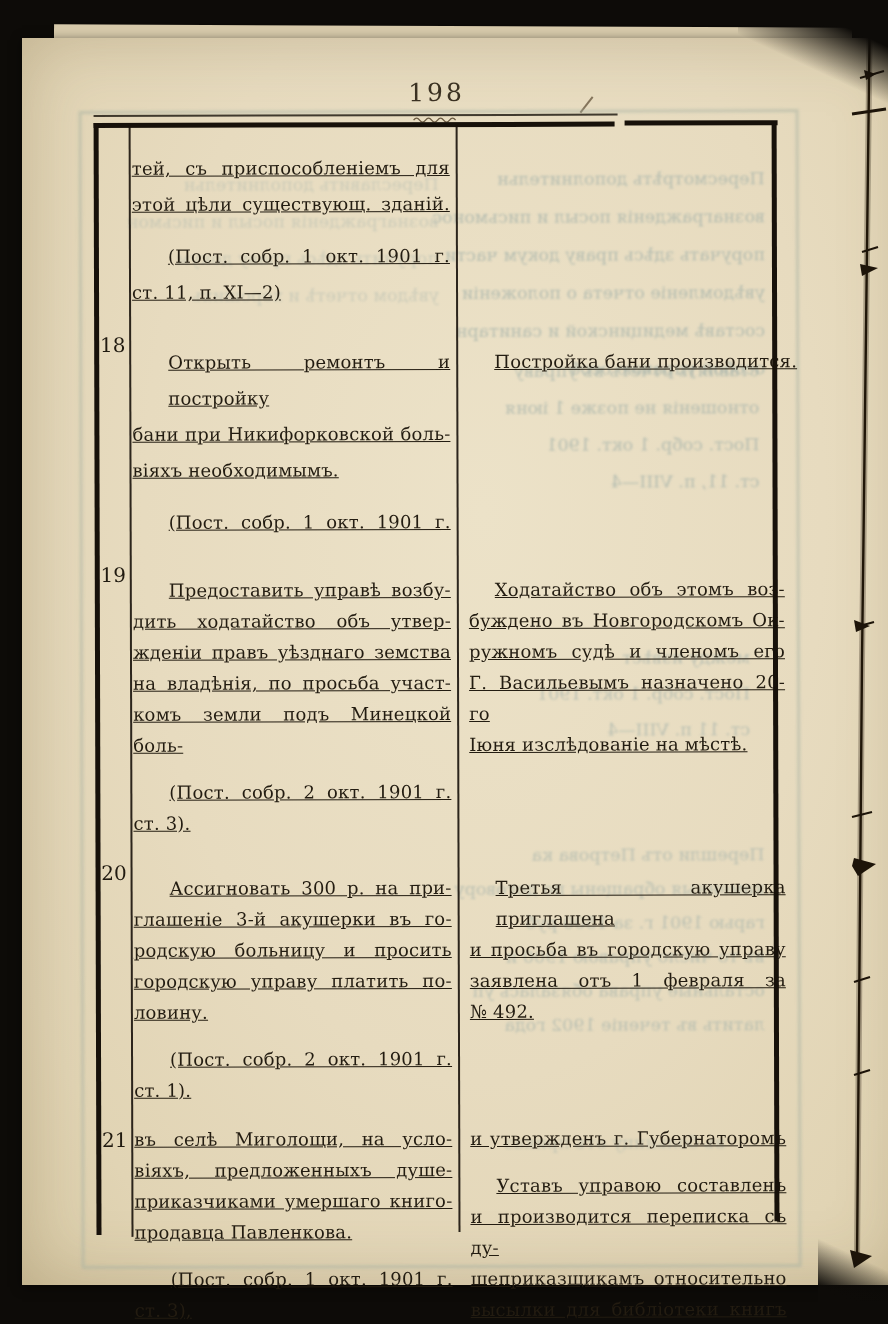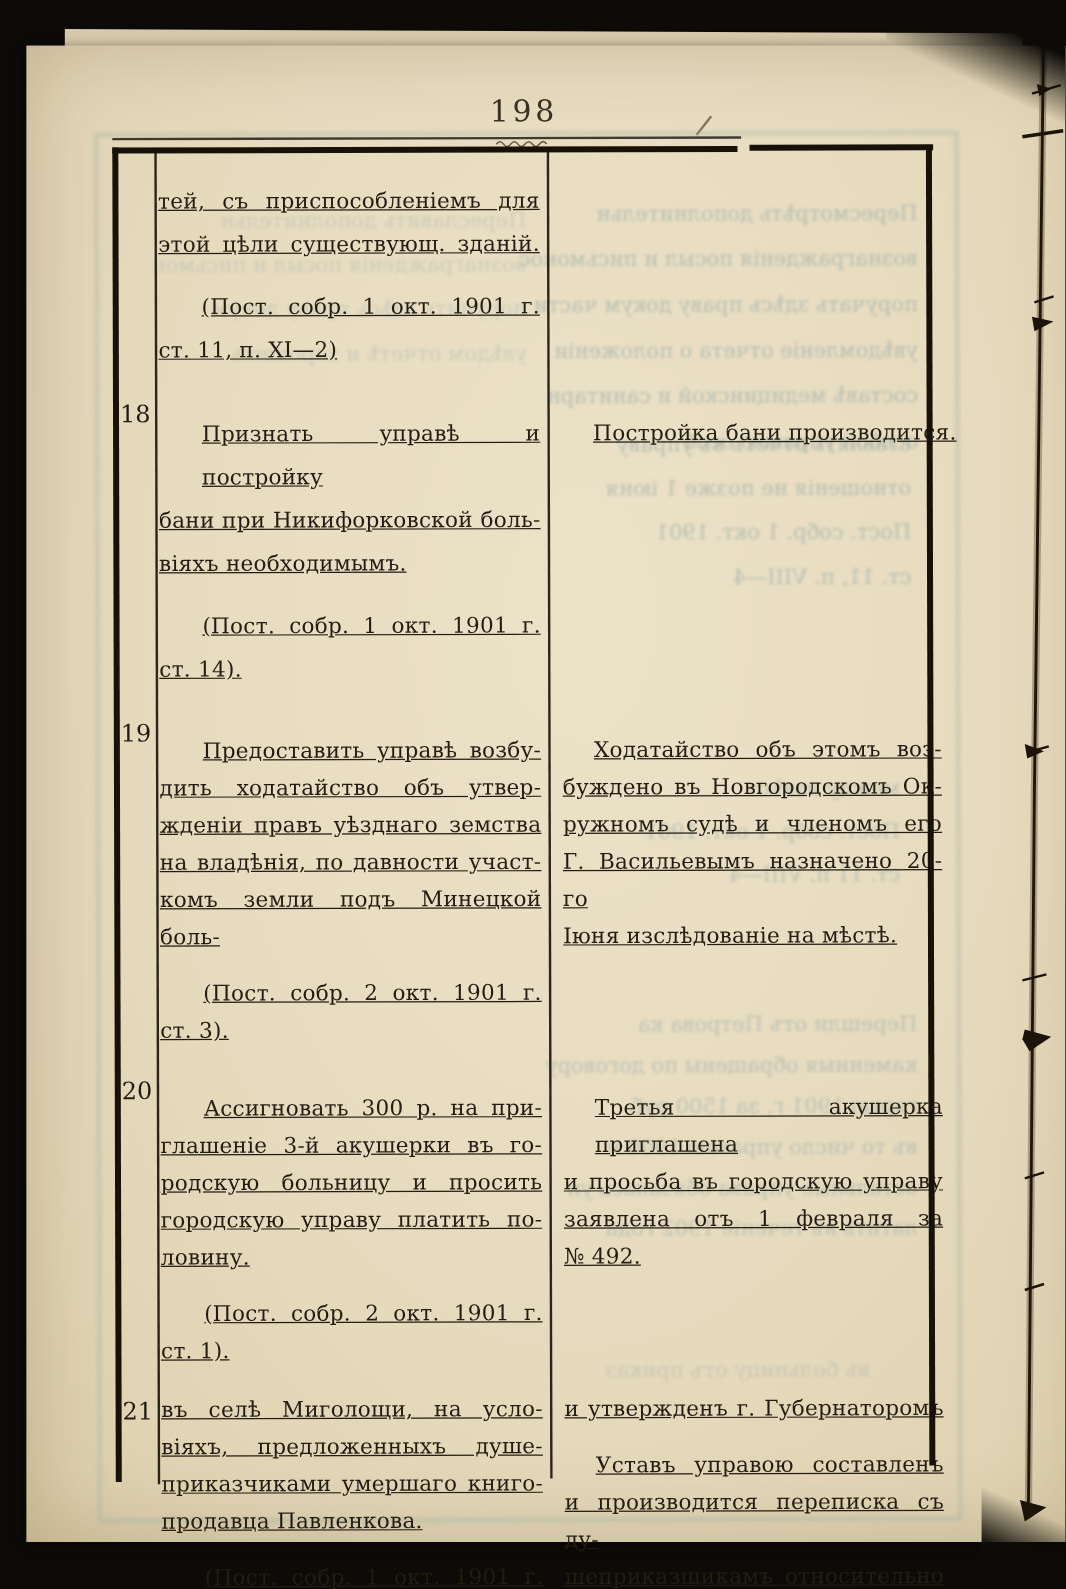--- a/index.html
+++ b/index.html
@@ -140,37 +140,36 @@
               <div class="line full">тей, съ приспособленіемъ для</div>
               <div class="line full">этой цѣли существующ. зданій.</div>
               <div class="line ind full">(Пост. собр. 1 окт. 1901 г.</div>
               <div class="line">ст. 11, п. XI—2)</div>
             </div>
             <div class="col right"></div>
           </div>
           <div class="row row2">
             <div class="rownum">18</div>
             <div class="col left">
-              <div class="line ind full">Признать управѣ и постройку</div>
+              <div class="line ind full">Открыть ремонтъ и постройку</div>
               <div class="line full">бани при Никифорковской боль-</div>
               <div class="line">віяхъ необходимымъ.</div>
               <div class="line ind full">(Пост. собр. 1 окт. 1901 г.</div>
-              <div class="line">ст. 14).</div>
             </div>
             <div class="col right">
               <div class="line ind">Постройка бани производится.</div>
             </div>
           </div>
           <div class="row row3">
             <div class="rownum">19</div>
             <div class="col left">
               <div class="line ind full">Предоставить управѣ возбу-</div>
               <div class="line full">дить ходатайство объ утвер-</div>
               <div class="line full">жденіи правъ уѣзднаго земства</div>
-              <div class="line full">на владѣнія, по давности участ-</div>
+              <div class="line full">на владѣнія, по просьба участ-</div>
               <div class="line full">комъ земли подъ Минецкой боль-</div>
               <div class="line ind full">(Пост. собр. 2 окт. 1901 г.</div>
               <div class="line">ст. 3).</div>
             </div>
             <div class="col right">
               <div class="line ind full">Ходатайство объ этомъ воз-</div>
               <div class="line full">буждено въ Новгородскомъ Ок-</div>
               <div class="line full">ружномъ судѣ и членомъ его</div>
               <div class="line full">Г. Васильевымъ назначено 20-го</div>
               <div class="line">Іюня изслѣдованіе на мѣстѣ.</div>

